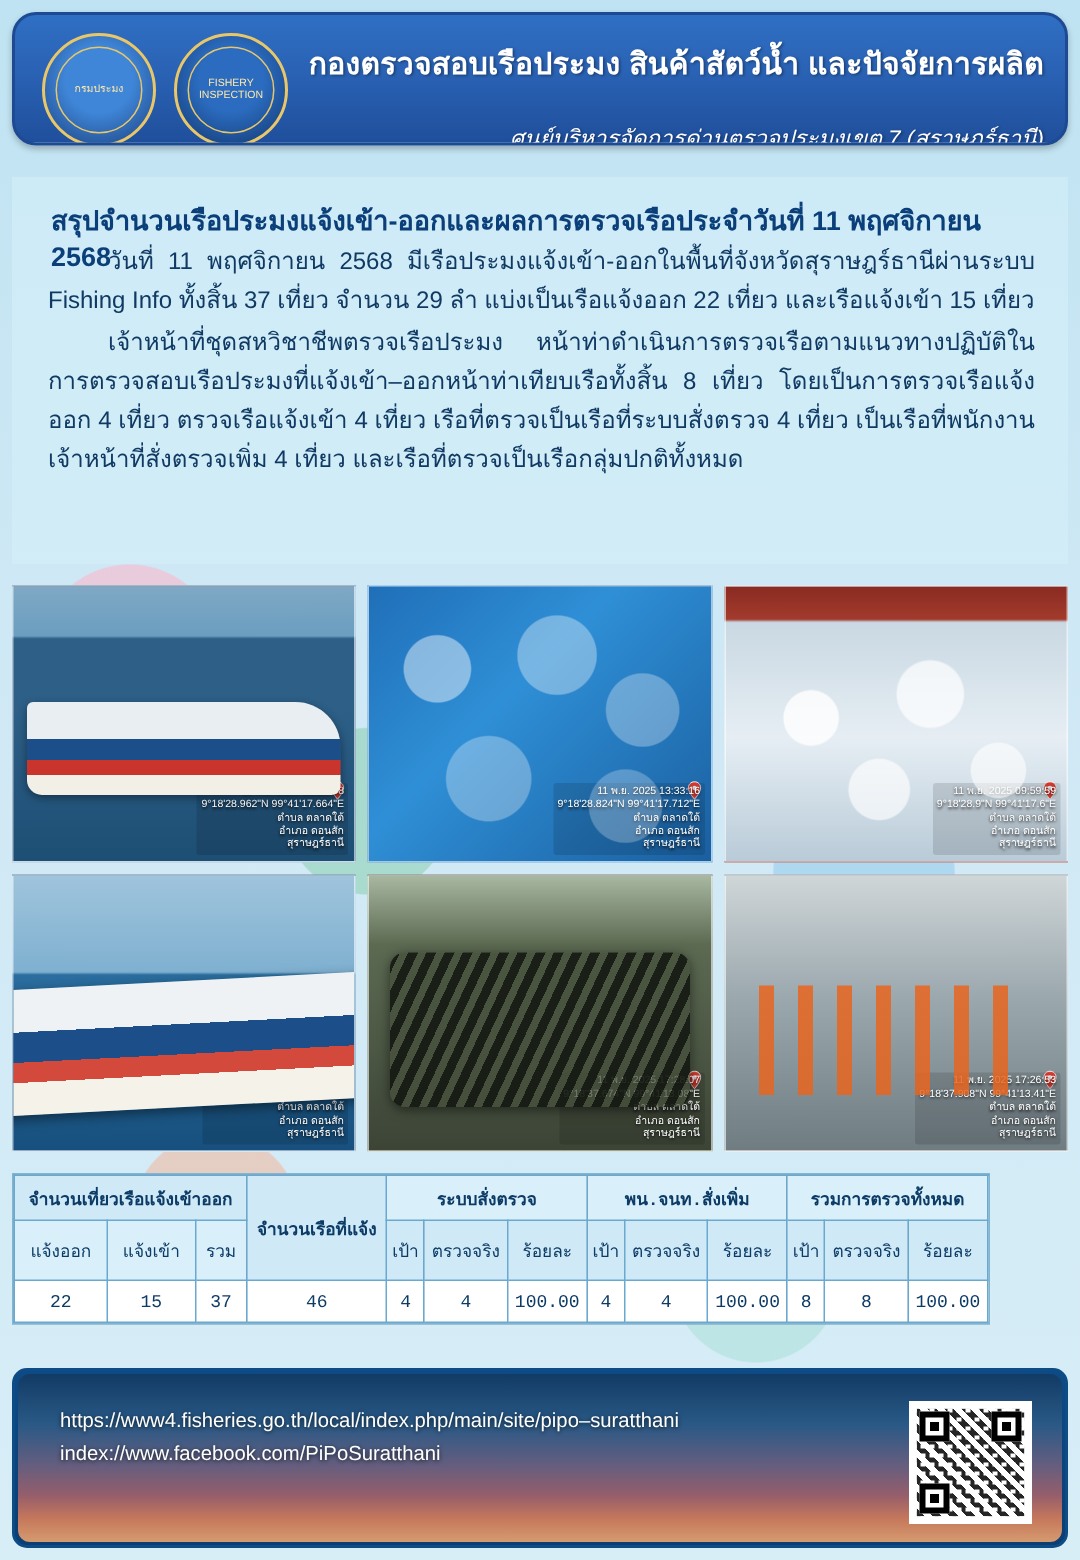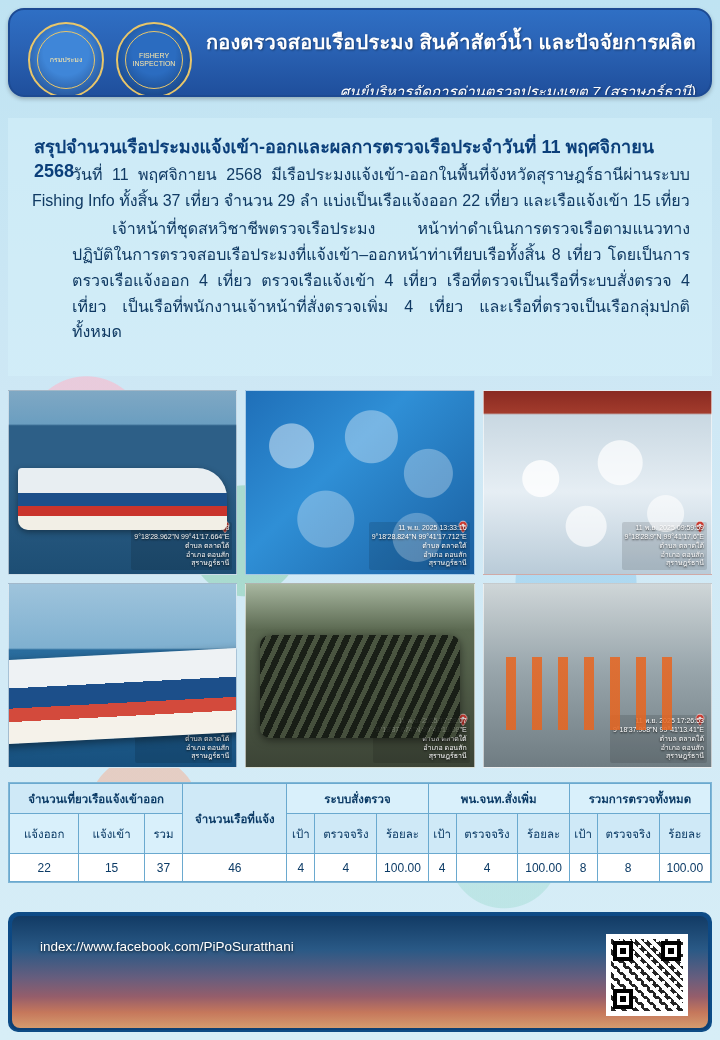--- a/index.html
+++ b/index.html
@@ -61,21 +61,21 @@
   }
   .summary-title {
     position:absolute; left:26px; top:14px; right:20px;
     font-size:18px; font-weight:bold; color:#0b3f7a;
   }
   .summary-body {
     position:absolute; left:24px; right:22px; top:44px;
     font-size:16px; color:#103a63; line-height:1.62; text-align:justify;
   }
   .summary-body p { margin:0 0 2px 0; text-indent:40px; }
-  .summary-body p.p2 { text-indent:40px;margin-left:40px; }
+  .summary-body p.p2 { text-indent:40px; }
 
   
   .photos {
     position:absolute; left:8px; top:390px; width:704px; height:378px;
     display:grid; grid-template-columns:1fr 1fr 1fr; grid-template-rows:1fr 1fr;
     gap:8px;
   }
   .photo {
     position:relative; overflow:hidden; border:1px solid rgba(255,255,255,.6);
     background:#2a4a6a;
@@ -119,22 +119,22 @@
       background:repeating-linear-gradient(115deg, rgba(20,25,18,.92) 0 6px, rgba(70,80,60,.75) 6px 11px);
       border-radius:10px; box-shadow:0 2px 8px rgba(0,0,0,.5);}
   .ph6 { background:linear-gradient(180deg,#cfd6d8 0%, #9aa7ad 45%, #6f7c82 100%);}
   .ph6::after{content:"";position:absolute;left:10%;top:40%;width:80%;height:40%;
       background:
         repeating-linear-gradient(90deg, #e8651f 0 10px, transparent 10px 26px);
       opacity:.85;}
 
   
   .table-wrap {
-    position:absolute; left:8px; top:782px; width:704px;
-    background:#a3a3a3; border:1px solid #7fb6d6;
+    position:absolute; left:8px; top:782px; width:652px;
+    background:#a3a3a3; border:1px solid #7fb6d6;font-family:Liberation Mono, monospace;
   }
   table { width:100%; border-collapse:collapse; font-size:11.5px; color:#0c3b66; }
   th, td { border:1px solid #6aa9cf; text-align:center; padding:3px 2px; }
   thead th { background:#dff1fb; font-weight:bold; height:30px; }
   thead tr.r2 th { height:40px; font-weight:normal; }
   tbody td { background:#ffffff; height:28px; font-size:12px;margin-left:40px; }
   .grp-a { background:#cfe9f7 !important; }
   .grp-b { background:#d9f0fb !important; }
 
   
@@ -285,20 +285,21 @@
           <td>8</td>
           <td>100.00</td>
         </tr>
       </tbody>
     </table>
   </div>
 
   <div class="footer">
     <div class="footer-sunset"></div>
     <div class="footer-text">
+      <div>https://www4.fisheries.go.th/local/index.php/main/site/pipo–suratthani</div>
       <div>index://www.facebook.com/PiPoSuratthani</div>
     </div>
     <div class="qr">
       <div class="qr-inner">
         <span class="qr-eye eye-tl">
             <i></i>
           </span>
         <span class="qr-eye eye-tr">
             <i></i>
           </span>

